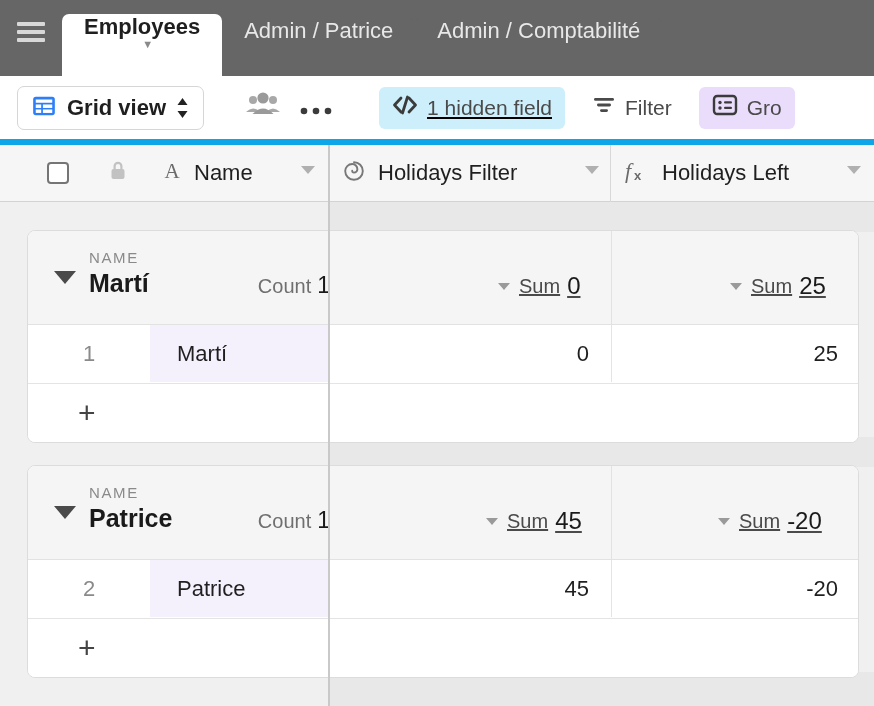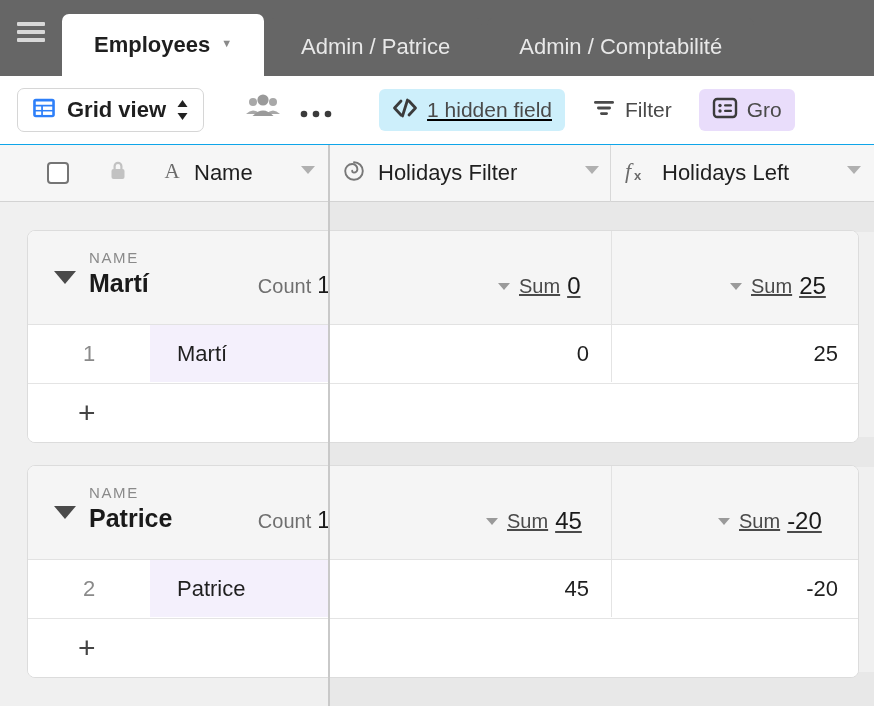--- a/index.html
+++ b/index.html
@@ -24,43 +24,43 @@
     padding-bottom: 12px; box-sizing: border-box;
     cursor: pointer;
   }
   .hamburger .bars { width: 28px; }
   .hamburger .bars i {
     display: block; height: 3.5px; background: #d8d8d8;
     border-radius: 1px; margin: 4.5px 0;
   }
   .tab {
     height: 58px; display: flex; align-items: center;
-    padding: 0 32px; box-sizing: border-box;
+    padding: 0 22px; box-sizing: border-box;
     font-size: 22px; color: #e8e8e8;
     background: #666666;
     border-radius: 7px 7px 0 0;
-    margin-right: 5px;
     white-space: nowrap;
     cursor: pointer;
+    flex-direction: column;
   }
   .tab.active {
     background: #ffffff; color: #1f1f1f; font-weight: bold;
     height: 62px;
   }
   .tab .caret {
     margin-left: 11px; font-size: 11px; color: #8a8a8a;
     position: relative; top: -2px;
   }
 
   
   .toolbar {
     position: absolute; left: 0; top: 76px; width: 874px; height: 69px;
     background: #ffffff;
     display: flex; align-items: center;
-    border-bottom: 1px solid #0ea5e9;
+    border-bottom: 6px solid #0ea5e9;
     box-sizing: border-box;
   }
   .gridview-btn {
     margin-left: 17px;
     height: 44px; box-sizing: border-box;
     border: 1px solid #d6d6d6; border-radius: 7px;
     background: #fff;
     display: flex; align-items: center;
     padding: 0 13px;
     cursor: pointer;

